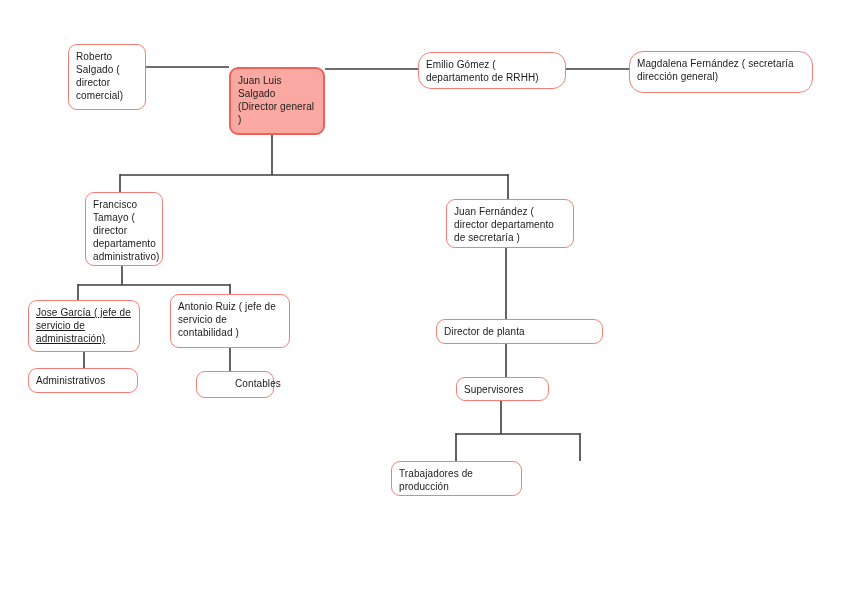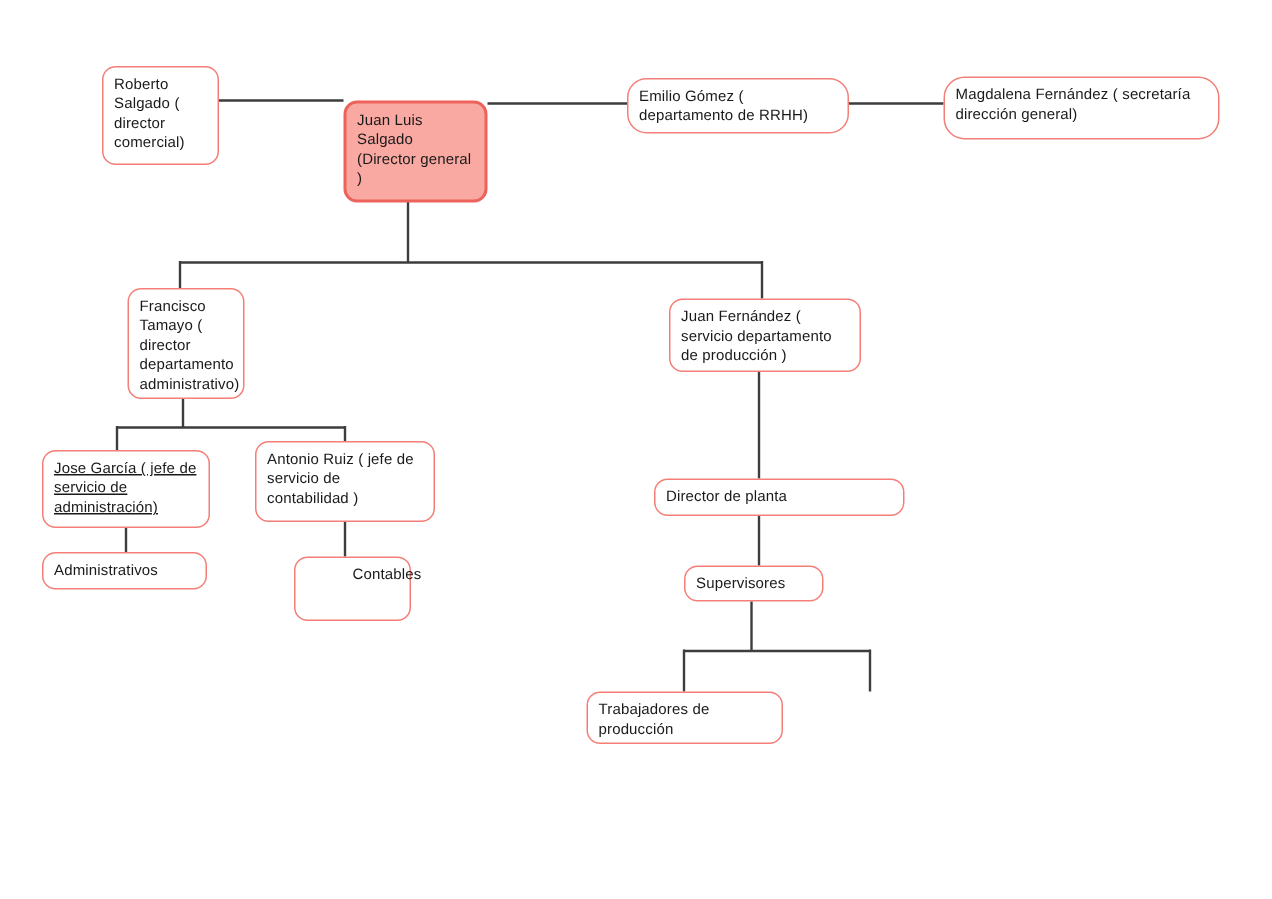--- a/index.html
+++ b/index.html
@@ -52,21 +52,21 @@
   
   #n-roberto        { left: 68px;  top: 44px;  width: 78px;  height: 66px; }
   #n-juan-luis      { left: 229px; top: 53px;  width: 96px;  height: 68px; margin-top: 14px; }
   #n-emilio         { left: 418px; top: 52px;  width: 148px; height: 37px; border-radius: 13px; }
   #n-magdalena      { left: 629px; top: 51px;  width: 184px; height: 42px; border-radius: 14px; }
   #n-francisco      { left: 85px;  top: 192px; width: 78px;  height: 74px; }
   #n-juan-fernandez { left: 446px; top: 199px; width: 128px; height: 49px; }
   #n-jose-garcia    { left: 28px;  top: 300px; width: 112px; height: 52px; text-decoration: underline; }
   #n-antonio-ruiz   { left: 170px; top: 294px; width: 120px; height: 54px; }
   #n-administrativos{ left: 28px;  top: 368px; width: 110px; height: 25px; }
-  #n-contables      { left: 196px; top: 371px; width: 78px;  height: 43px; padding-left: 38px; }
+  #n-contables      { left: 196px; top: 371px; width: 78px;  height: 27px; padding-left: 38px; }
   #n-encargado      { left: 436px; top: 319px; width: 167px; height: 25px; }
   #n-supervisores   { left: 456px; top: 377px; width: 93px;  height: 24px; }
   #n-trabajadores   { left: 391px; top: 461px; width: 131px; height: 35px; }
   #n-comerciales    { left: 549px; top: 461px; width: 90px;  height: 25px; }
 </style>
 </head>
 <body>
 
 <div id="canvas">
 
@@ -106,21 +106,21 @@
 
   <div class="node" id="n-magdalena">
     <span class="node-label">Magdalena Fernández ( secretaría dirección general)</span>
   </div>
 
   <div class="node" id="n-francisco">
     <span class="node-label">Francisco Tamayo ( director departamento administrativo)</span>
   </div>
 
   <div class="node" id="n-juan-fernandez">
-    <span class="node-label">Juan Fernández ( servicio departamento de producción )</span>
+    <span class="node-label">Juan Fernández ( director departamento de secretaría )</span>
   </div>
 
   <div class="node" id="n-jose-garcia">
     <span class="node-label">Jose García ( jefe de servicio de administración)</span>
   </div>
 
   <div class="node" id="n-antonio-ruiz">
     <span class="node-label">Antonio Ruiz ( jefe de servicio de contabilidad )</span>
   </div>
 

